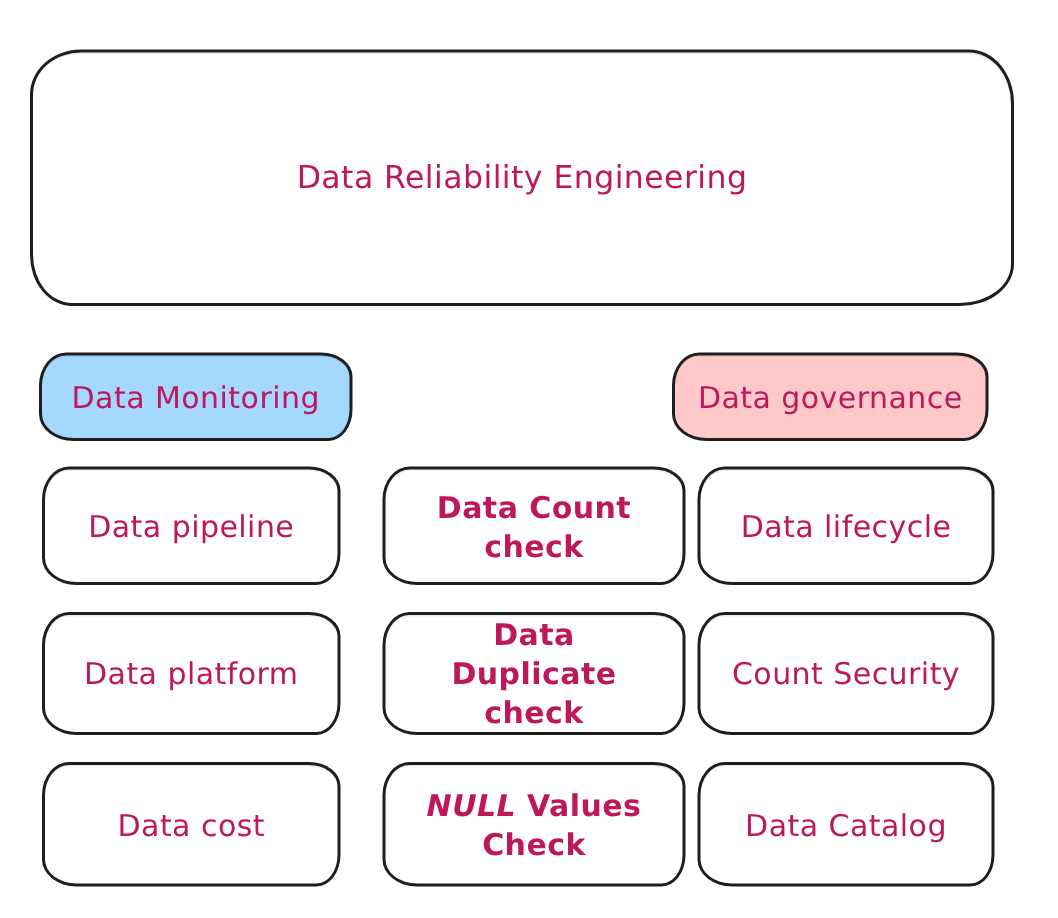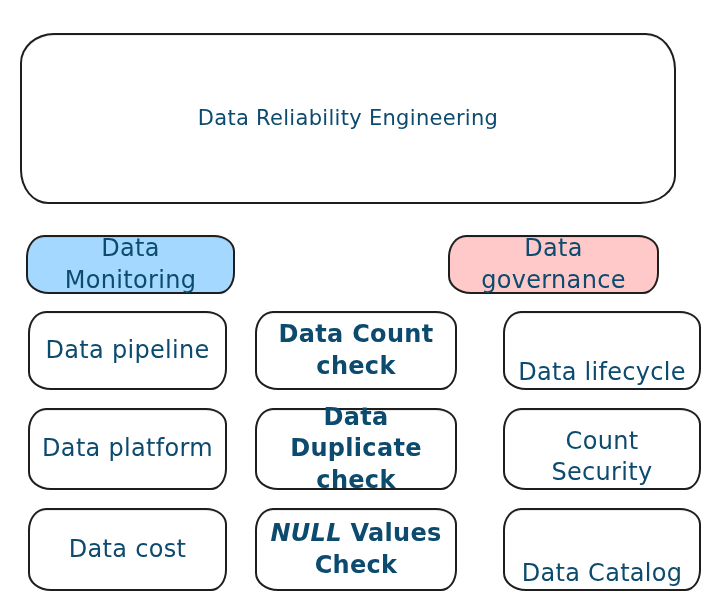--- a/index.html
+++ b/index.html
@@ -6,59 +6,59 @@
     margin: 0;
     padding: 0;
     background: #ffffff;
   }
   .canvas {
     position: relative;
     width: 705px;
     height: 612px;
     background: #ffffff;
     font-family: "DejaVu Sans", sans-serif;
-    color: #0c4a6e;
+    color: #be185d;
     overflow: hidden;
   }
   .box {
     position: absolute;
     box-sizing: border-box;
     display: flex;
     align-items: center;
     justify-content: center;
     text-align: center;
     border: 2.5px solid #1e1e1e;
     background: #ffffff;
     
     border-radius: 18px 21px 16px 23px / 22px 16px 21px 18px;
     box-shadow: inset 0 1px 0 rgba(30,30,30,0.08);
   }
   .label {
-    font-size: 24px;
+    font-size: 20px;
     line-height: 1.3;
     letter-spacing: 0.3px;
     white-space: pre-line;
     padding: 0 8px;
   }
   .title-box {
     left: 20px; top: 33px;
     width: 656px; height: 171px;
     border-radius: 34px 30px 36px 28px / 30px 36px 28px 34px;
   }
   .title-box .label { font-size: 21px; }
 
   
   .hdr      { top: 235px; height: 59px; }
   .hdr.c1   { left: 26px;  width: 209px; }
   .hdr.c2   { left: 253px; width: 207px; }
   .hdr.c3   { left: 448px; width: 211px; }
 
   .cell.c1  { left: 28px;  width: 199px; }
   .cell.c2  { left: 255px; width: 202px; font-weight: bold; }
-  .cell.c3  { left: 503px; width: 198px; align-items: flex-end; }
+  .cell.c3  { left: 465px; width: 198px; }
   .r1       { top: 311px; height: 79px; }
   .r2       { top: 408px; height: 82px; }
   .r3       { top: 508px; height: 83px; }
 
   .italic { font-style: italic; }
 </style>
 </head>
 <body>
 
 <div class="canvas">

